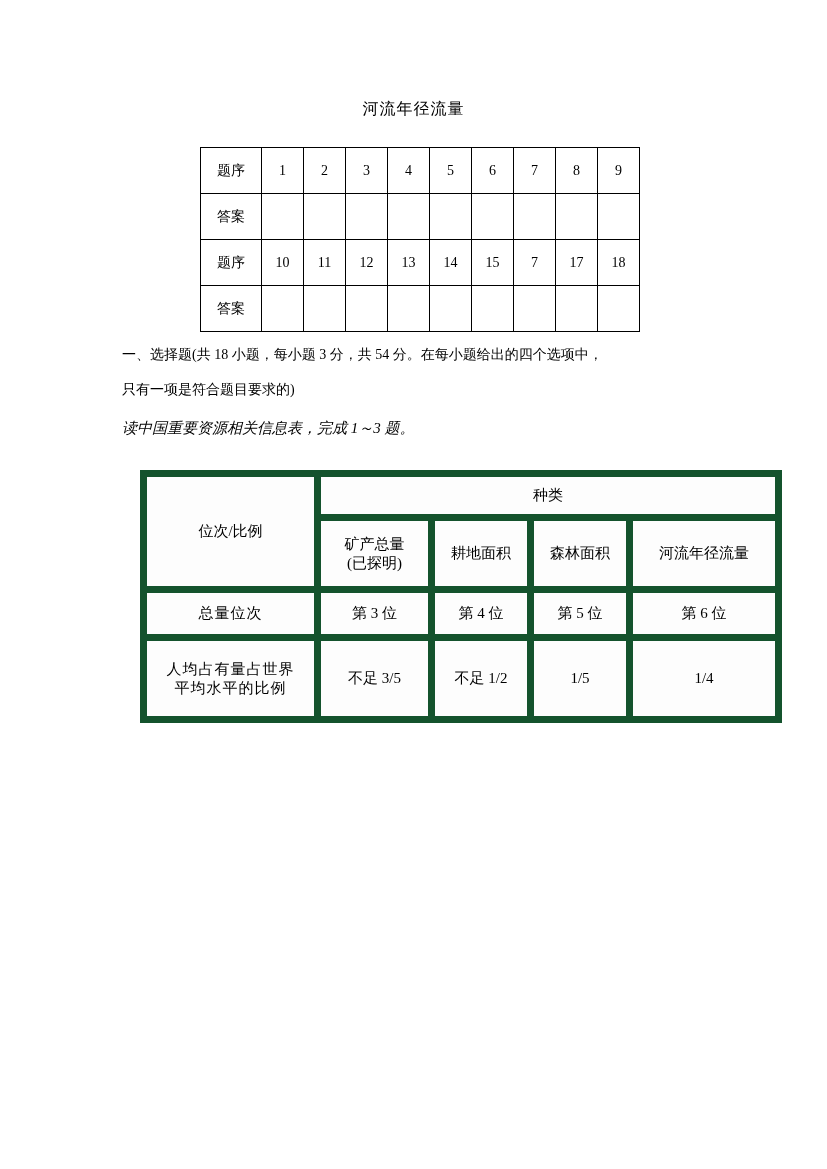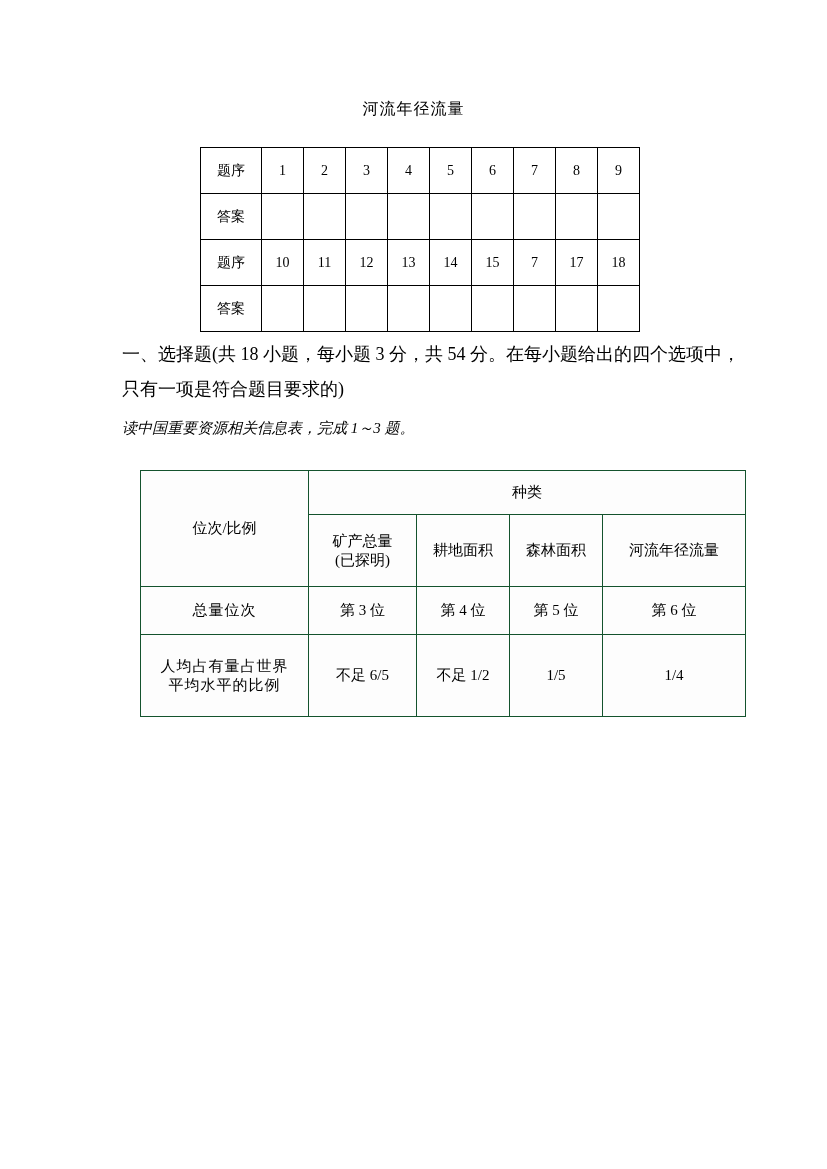--- a/index.html
+++ b/index.html
@@ -44,21 +44,21 @@
     padding: 0;
   }
   .answer-table .col-label { width: 60px; }
   .answer-table .col-num   { width: 41px; }
   
   .section-heading {
     position: absolute;
     top: 337px;
     left: 122px;
     width: 620px;
-    font-size: 18px;
+    font-size: 14px;
     line-height: 35px;
     white-space: pre-line;
   }
   .intro-line {
     position: absolute;
     top: 419px;
     left: 122px;
     font-size: 15px;
     font-style: italic;
   }
@@ -67,21 +67,21 @@
     position: absolute;
     top: 470px;
     left: 140px;
     border-collapse: collapse;
     table-layout: fixed;
     font-size: 15px;
     background: #fdfdfd;
   }
   .resource-table th,
   .resource-table td {
-    border: 1px solid #14532d;
+    border: 7px solid #14532d;
     text-align: center;
     vertical-align: middle;
     font-weight: normal;
     padding: 0 6px;
   }
   .resource-table .c0 { width: 155px; }
   .resource-table .c1 { width: 95px; }
   .resource-table .c2 { width: 80px; }
   .resource-table .c3 { width: 80px; font-family: Liberation Serif, serif; }
   .resource-table .c4 { width: 130px; }
@@ -185,21 +185,21 @@
     <tr class="r-rank">
       <td class="row-label">总量位次</td>
       <td>第 3 位</td>
       <td>第 4 位</td>
       <td>第 5 位</td>
       <td>第 6 位</td>
     </tr>
     <tr class="r-ratio">
       <td class="row-label pre">人均占有量占世界
 平均水平的比例</td>
-      <td>不足 6/5</td>
+      <td>不足 3/5</td>
       <td>不足 1/2</td>
       <td>1/5</td>
       <td>1/4</td>
     </tr>
   </tbody>
     </table>
 
 
 </div>
 

